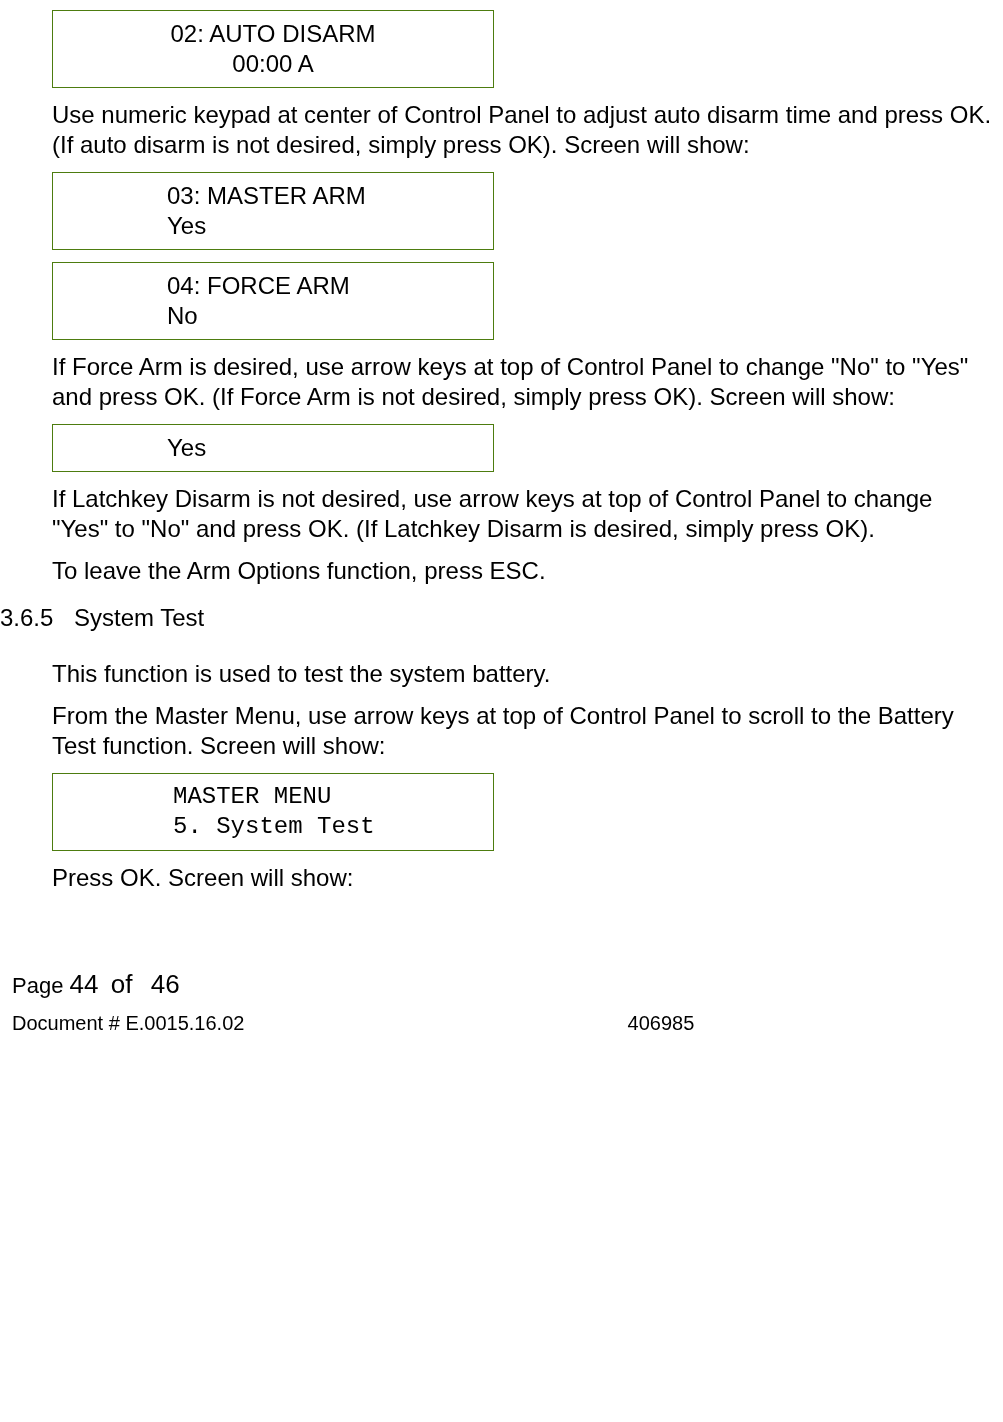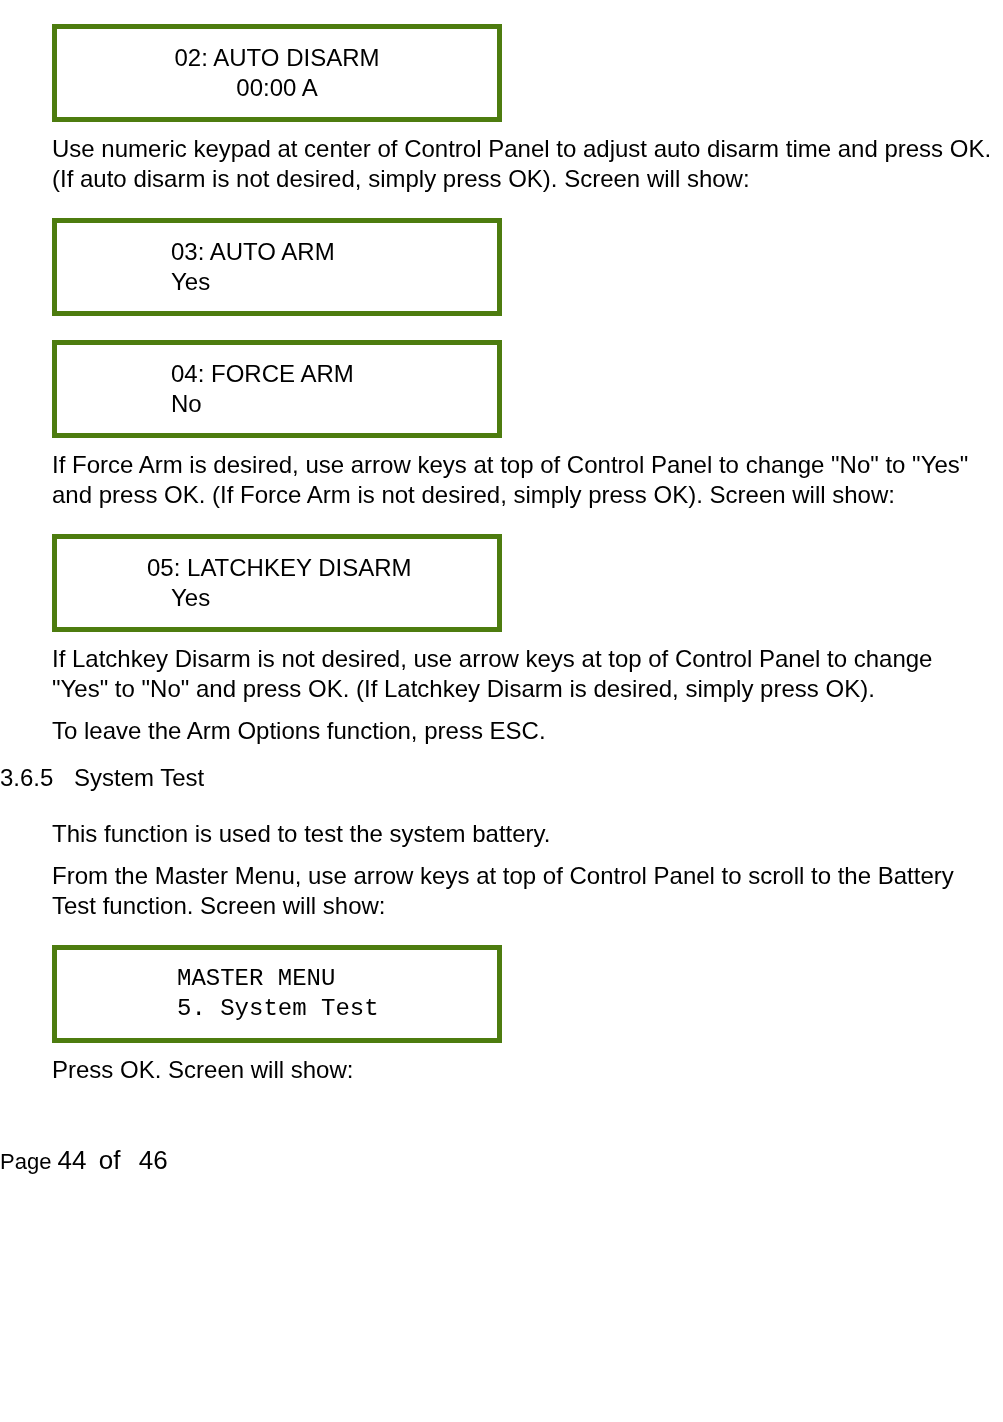--- a/index.html
+++ b/index.html
@@ -9,26 +9,26 @@
     margin: 0;
     padding: 0;
     width: 1003px;
     background: #fff;
   }
   .content {
     padding-left: 52px;
     padding-right: 10px;
   }
   .display-box {
-    border: 5px solid #4d7c0f;
+    border: 1px solid #4d7c0f;
     width: 440px;
-    margin-top: 24px;
+    margin-top: 10px;
     margin-bottom: 12px;
     text-align: center;
-    padding: 14px 0;
+    padding: 8px 0;
     line-height: 1.25;
   }
   .display-box.left-align .line {
     text-align: left;
     padding-left: 114px;
   }
   .display-box.left-align .line.pad-less {
     padding-left: 90px;
   }
   .display-box.left-align .line.pad-master {
@@ -43,22 +43,22 @@
   .section-heading {
     margin-left: -52px;
     margin-top: 18px;
     margin-bottom: 27px;
   }
   .section-heading .num {
     display: inline-block;
     width: 74px;
   }
   .footer {
-    margin-top: 60px;
-    padding-left: 0px;
+    margin-top: 76px;
+    padding-left: 12px;
   }
   .footer .page-line {
     font-size: 22px;
     margin-bottom: 12px;
   }
   .footer .page-line .big {
     font-size: 26px;
   }
   .footer .doc-line {
     font-size: 20px;
@@ -74,34 +74,33 @@
 <div class="content">
 
   <div class="display-box">
     <div>02: AUTO DISARM</div>
     <div>00:00 A</div>
   </div>
 
   <div class="para">Use numeric keypad at center of Control Panel to adjust auto disarm time and press OK. (If auto disarm is not desired, simply press OK). Screen will show:</div>
 
   <div class="display-box left-align">
-    <div class="line">03: AUTO ARM</div>
+    <div class="line">03: MASTER ARM</div>
     <div class="line">Yes</div>
   </div>
 
 
   <div class="display-box left-align">
     <div class="line">04: FORCE ARM</div>
     <div class="line">No</div>
   </div>
 
   <div class="para">If Force Arm is desired, use arrow keys at top of Control Panel to change "No" to "Yes" and press OK. (If Force Arm is not desired, simply press OK). Screen will show:</div>
 
   <div class="display-box left-align">
-    <div class="line pad-less">05:  LATCHKEY DISARM</div>
     <div class="line">Yes</div>
   </div>
 
   <div class="para">If Latchkey Disarm is not desired, use arrow keys at top of Control Panel to change "Yes" to "No" and press OK. (If Latchkey Disarm is desired, simply press OK).</div>
 
   <div class="para">To leave the Arm Options function, press ESC.</div>
 
   <div class="section-heading">
     <span class="num">3.6.5</span><span>System Test</span>
   </div>
@@ -119,13 +118,17 @@
 
 </div>
 
 <div class="footer">
   <div class="page-line">
     <span>Page</span>
     <span class="big">44</span>&nbsp;
     <span class="big">of</span>&nbsp;&nbsp;
     <span class="big">46</span>
   </div>
+  <div class="doc-line">
+    <span class="doc-left">Document # E.0015.16.02</span>
+    <span>406985</span>
+  </div>
 </div>
 
 </body></html>

